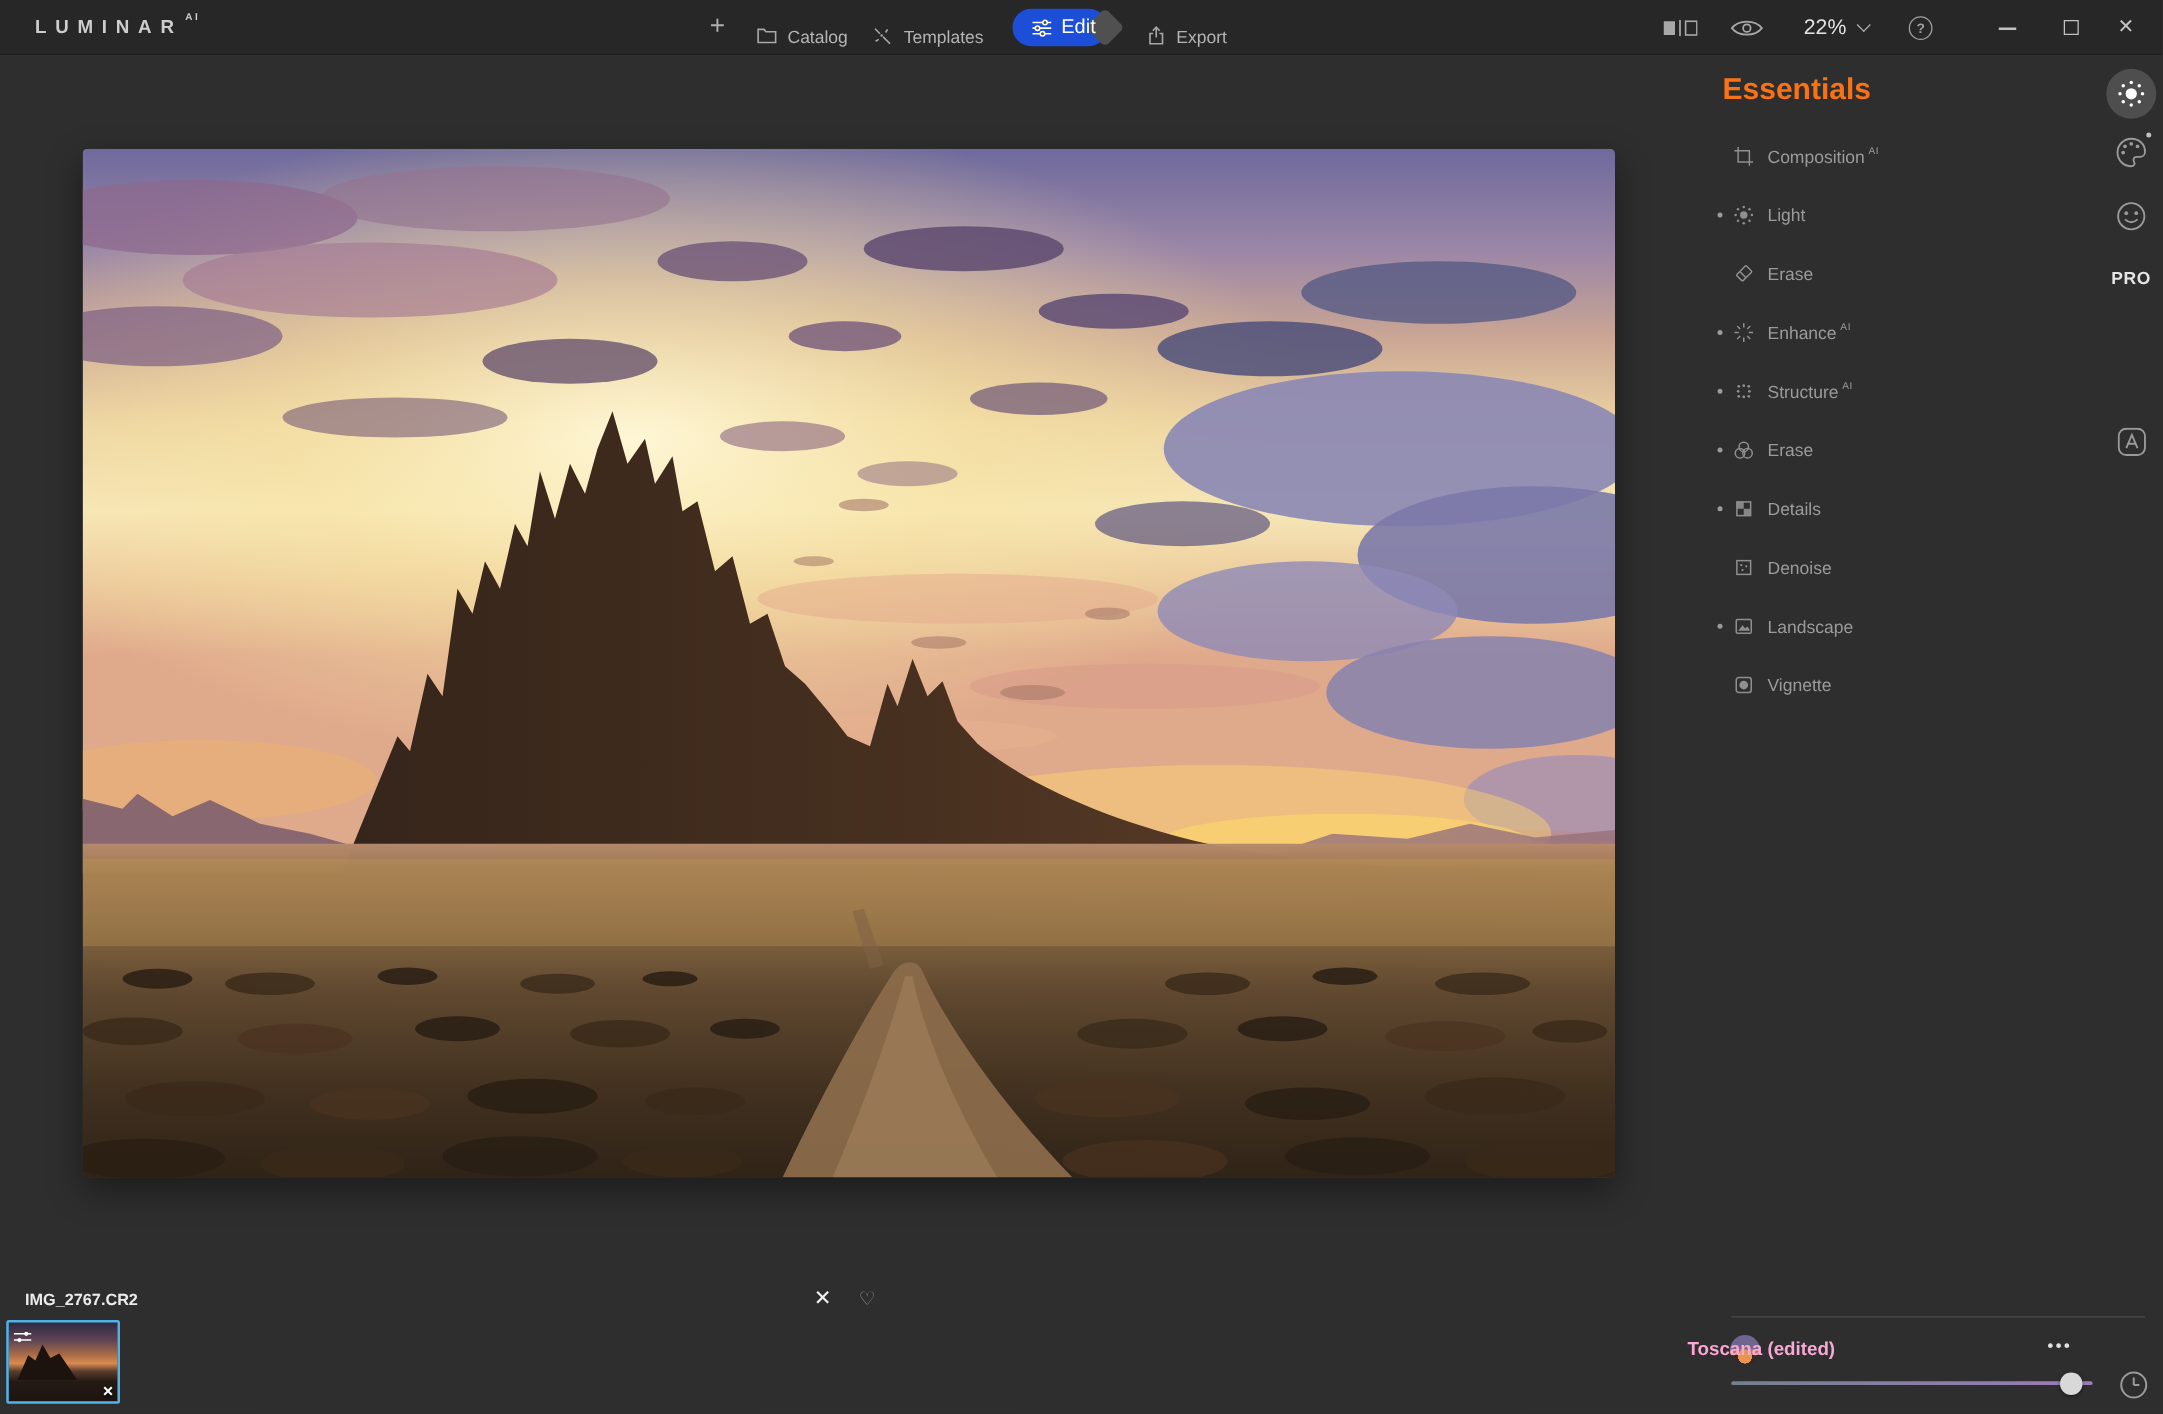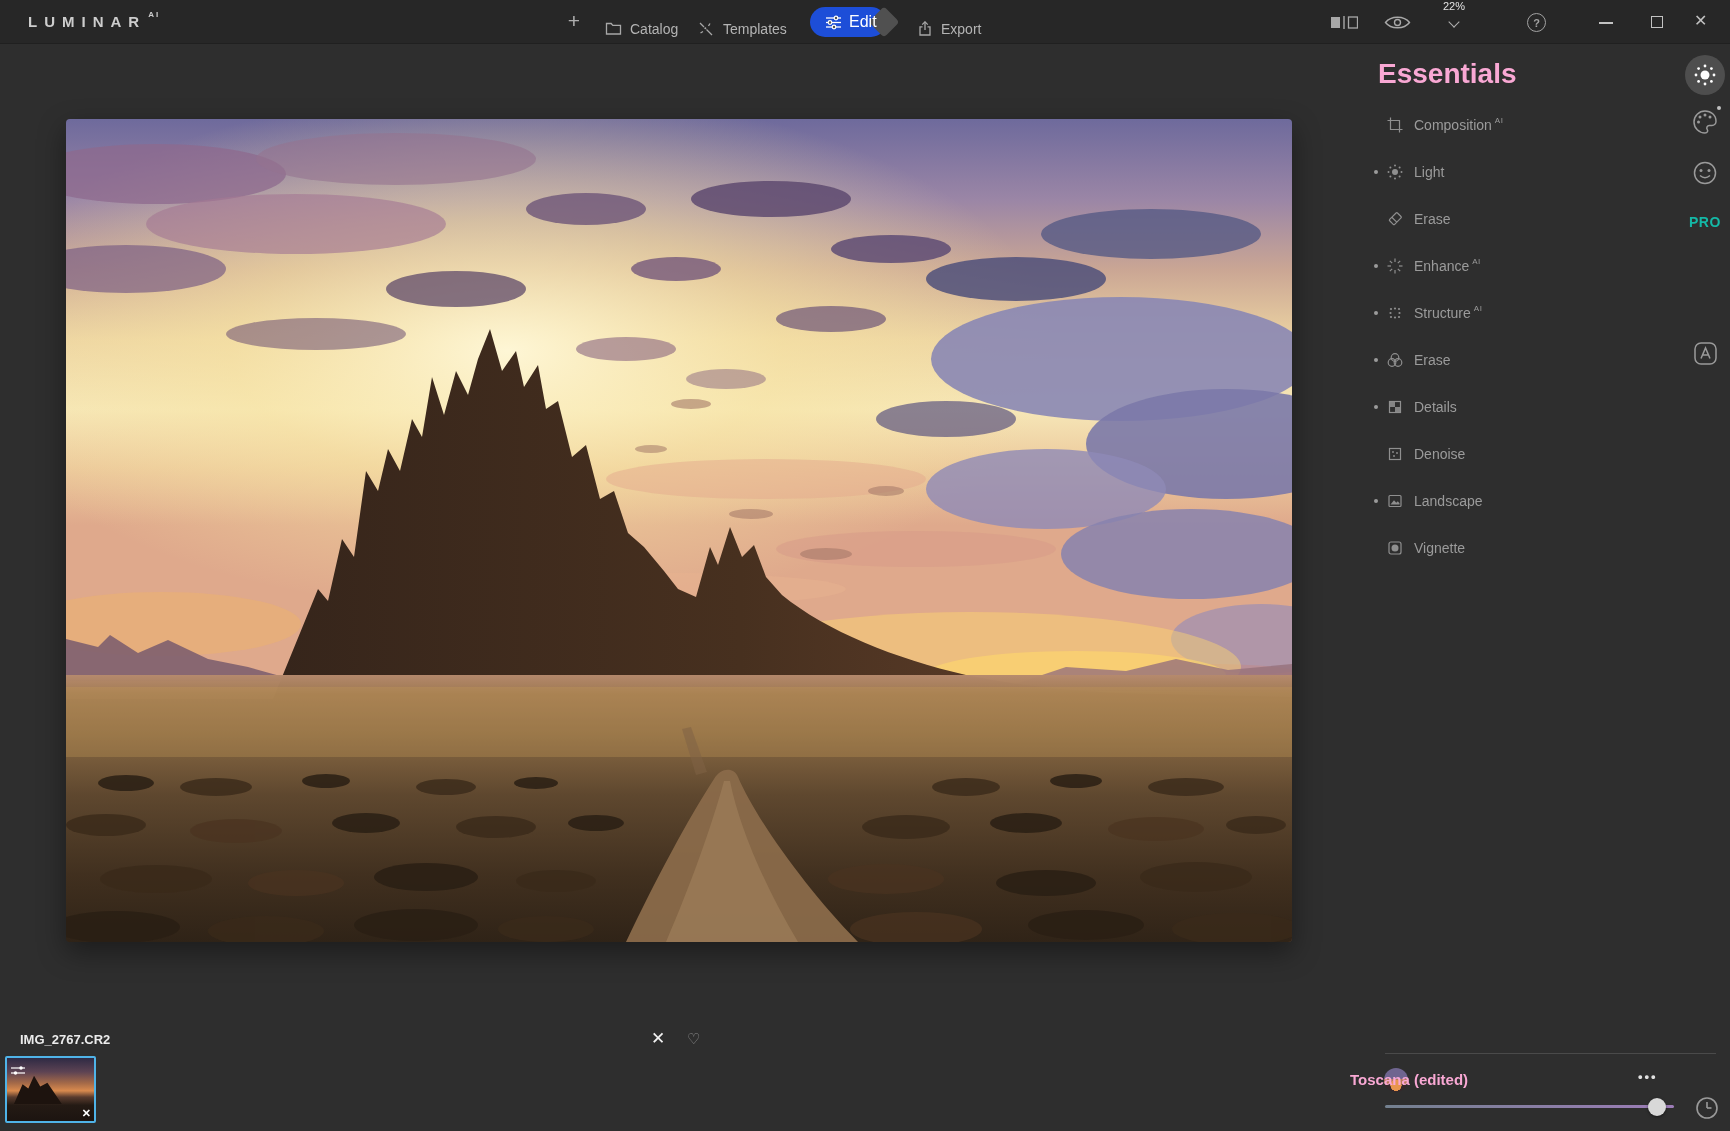--- a/index.html
+++ b/index.html
@@ -23,50 +23,50 @@
   .nav-item { position:absolute; top:0; height:57px; display:flex; align-items:center; gap:8px;
               color:#b4b4b4; font-size:14px; }
   .nav-item svg { display:block; }
   .edit-pill { position:absolute; left:810px; top:7px; height:30px; width:76px;
                background:#1d4ed8; border-radius:15px; display:flex; align-items:center;
                gap:7px; padding-left:15px; color:#ffffff; font-size:16px; z-index:1;}
   .edit-pill::after { content:""; position:absolute; right:-9px; top:4px; width:22px; height:22px;
                background:#505050; transform:rotate(45deg); border-radius:4px; z-index:-1;}
   .tb-icon { position:absolute; display:flex; align-items:center; justify-content:center; }
   .zoom-ctl { position:absolute; left:1443px; top:0; height:44px; display:flex; align-items:center;
-              gap:10px; color:#e2e2e2; font-size:11px;flex-direction:column; }
+              gap:10px; color:#e2e2e2; font-size:17px; }
   .chev { width:8px; height:8px; border-right:1.5px solid #b0b0b0; border-bottom:1.5px solid #b0b0b0;
           transform:rotate(45deg); margin-top:-4px;}
   .help-circle { position:absolute; left:1527px; top:13px; width:19px; height:19px; border:1.5px solid #a2a2a2;
           border-radius:50%; color:#a2a2a2; font-size:11px; font-weight:700; display:flex;
           align-items:center; justify-content:center;}
   .win-min { position:absolute; left:1599px; top:22px; width:14px; height:2px; background:#c2c2c2; }
   .win-max { position:absolute; left:1651px; top:16px; width:12px; height:12px; border:1.5px solid #c2c2c2; }
   .win-close { position:absolute; left:1694px; top:11px; font-size:16px; color:#c2c2c2; }
 
   
   .photo { position:absolute; left:66px; top:119px; width:1226px; height:823px;
            border-radius:4px; overflow:hidden; box-shadow:0 10px 28px rgba(0,0,0,.4); }
   .photo svg { display:block; width:100%; height:100%; }
 
   
-  .panel-title { position:absolute; left:1378px; top:58px; font-size:28px; font-weight:700; color:#f9a8d4; }
+  .panel-title { position:absolute; left:1378px; top:58px; font-size:24px; font-weight:700; color:#f97316; }
   .tools { position:absolute; left:1372px; top:102px; width:240px; }
   .tool-row { position:relative; height:47px; cursor:default; }
   .tool-dot { position:absolute; left:2px; top:21px; width:4px; height:4px; border-radius:50%; background:#9b9b9b; }
   .tool-icon { position:absolute; left:14px; top:14px; width:18px; height:18px; }
   .tool-label { position:absolute; left:42px; top:15px; font-size:14px; color:#9b9b9b; white-space:nowrap; }
   .tool-label sup { font-size:8px; margin-left:3px; position:relative; top:-1px; letter-spacing:.5px;}
   .ticon { stroke:#8f8f8f; fill:none; stroke-width:1.2; }
 
   
   .strip-sun { position:absolute; left:1685px; top:55px; width:40px; height:40px; border-radius:50%;
                background:#4e4e4e; display:flex; align-items:center; justify-content:center; }
   .strip-item { position:absolute; display:flex; align-items:center; justify-content:center; }
-  .strip-pro { position:absolute; left:1689px; top:214px; font-size:14px; font-weight:700; color:#14b8a6;
+  .strip-pro { position:absolute; left:1689px; top:214px; font-size:14px; font-weight:700; color:#e5e5e5;
                letter-spacing:.5px; font-stretch:condensed;}
   .a-box { position:absolute; left:1694px; top:342px; width:23px; height:23px; }
 
   
   .filename { position:absolute; left:20px; top:1032px; font-size:13px; font-weight:700; color:#ececec; }
   .thumb { position:absolute; left:5px; top:1056px; width:91px; height:67px; border:2px solid #4fb3e8;
            border-radius:2px; overflow:hidden;
            background:
              linear-gradient(180deg, #2e2a44 0%, #5d4353 22%, #a56a48 40%, #d98a4e 52%, #5a3c2e 62%, #241a14 75%, #1c1410 100%);
   }

